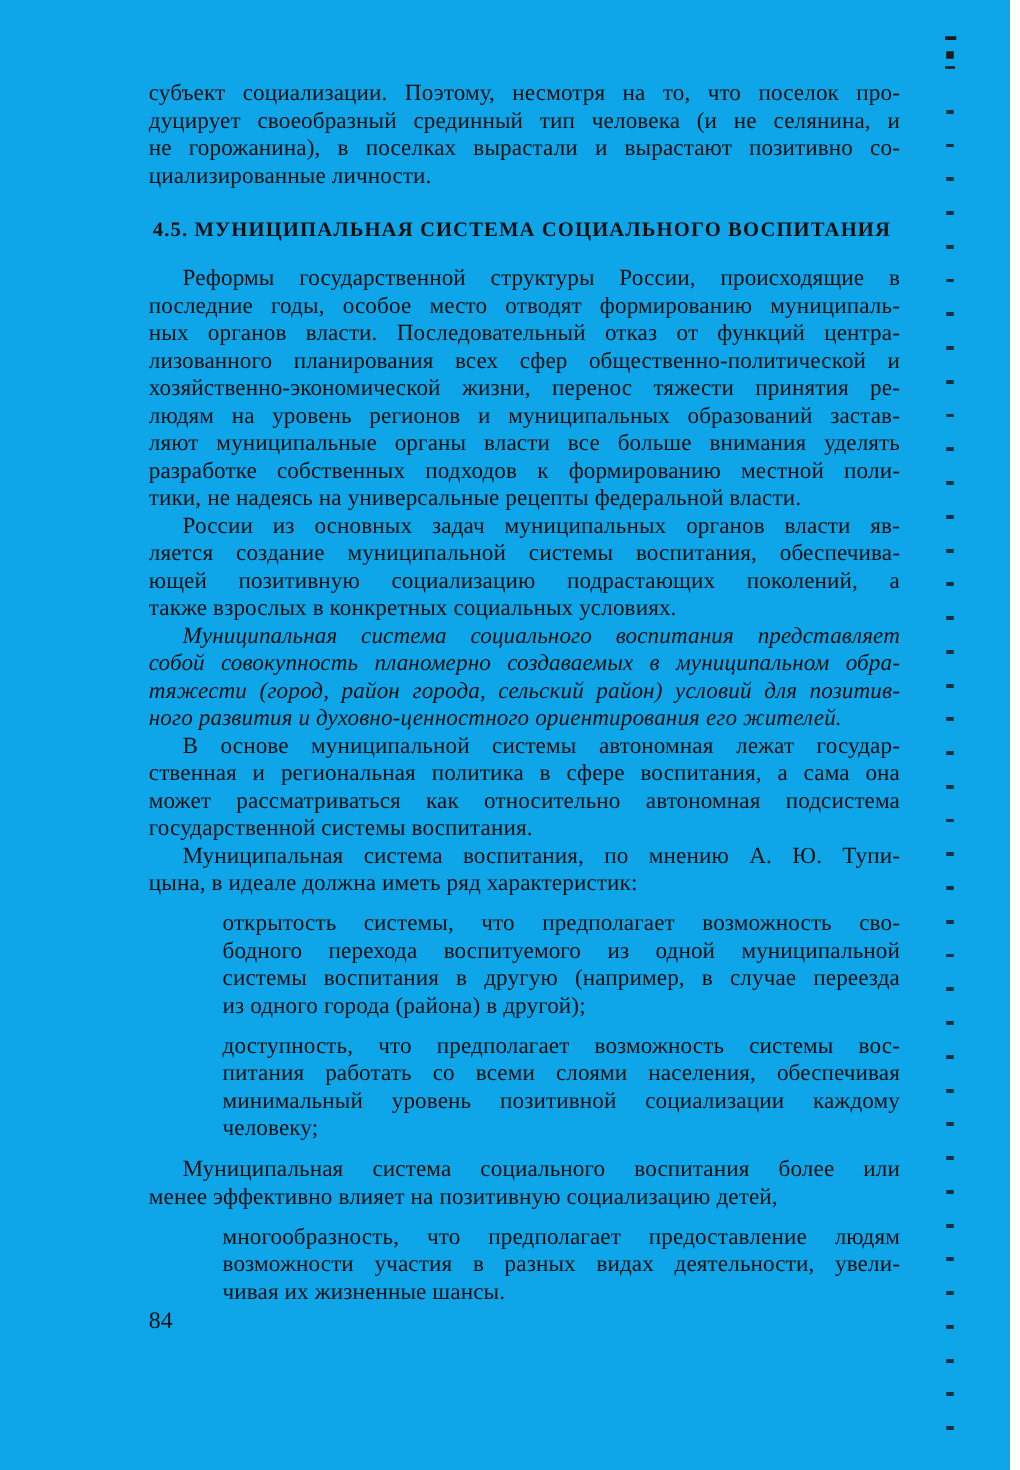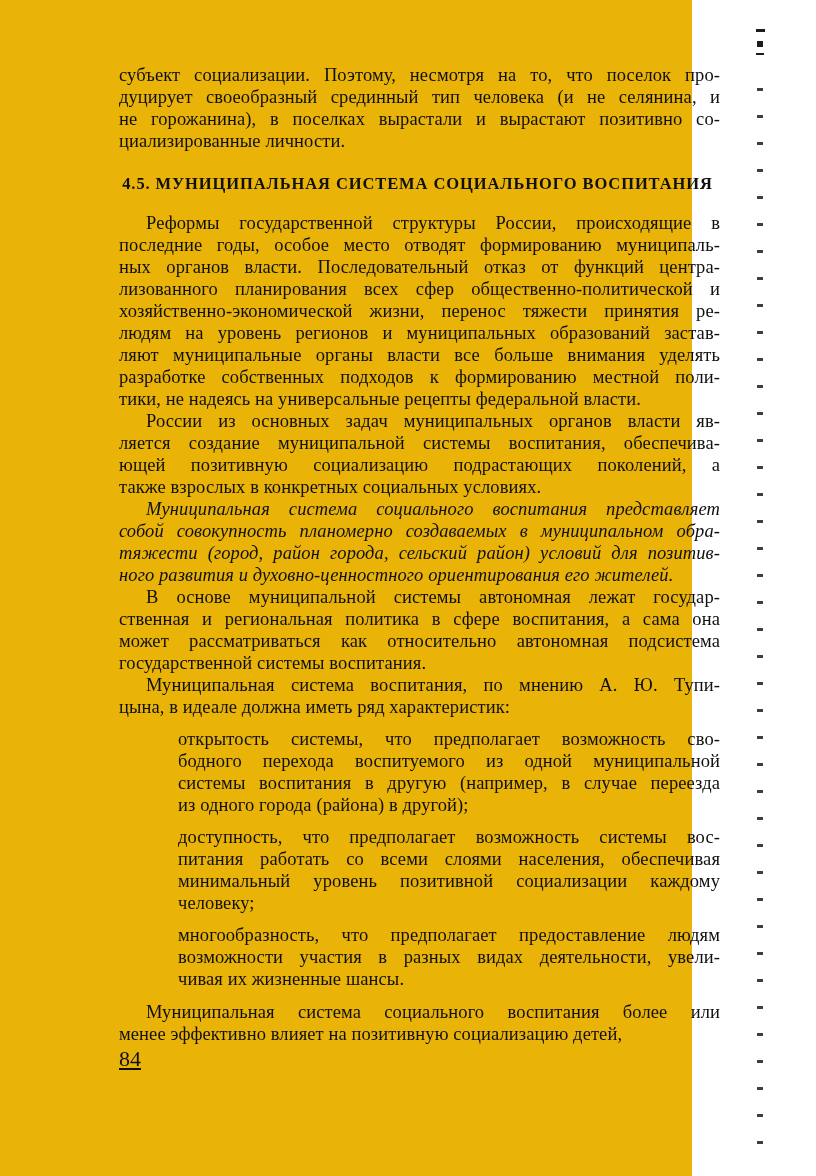--- a/index.html
+++ b/index.html
@@ -6,22 +6,22 @@
   html, body { margin: 0; padding: 0; }
   body {
     width: 816px; height: 1176px;
     background: #ffffff;
     font-family: "Liberation Serif", "DejaVu Serif", serif;
     position: relative;
     overflow: hidden;
   }
   .page {
     position: relative;
-    width: 692px; height: 1176px;
-    background: #eab308;
+    width: 808px; height: 1176px;
+    background: #0ea5e9;
   }
   .column {
     position: absolute;
     left: 119px; top: 64px;
     width: 601px;
     color: #101010;
   }
   .block { margin: 0; }
   .line {
     font-size: 18.5px;
@@ -45,23 +45,22 @@
     text-align: center;
     text-align-last: center;
   }
   
   .block.list { margin-left: 59px; margin-top: 10px; }
   .block.list .line { letter-spacing: 0.1px; }
   .block.list + .block.para { margin-top: 11px; }
   .page-number {
     position: absolute;
     left: 119px; top: 1046px;
-    font-size: 22px;
+    font-size: 19px;
     color: #101010;
-    text-decoration: underline;
   }
   
   .edge-strip {
     position: absolute;
     left: 757px; top: 88px;
     width: 6px; height: 1058px;
     background: repeating-linear-gradient(
       to bottom,
       #1c1c1c 0px, #1c1c1c 3px,
       transparent 3px, transparent 27px
@@ -125,28 +124,28 @@
         <div class="line">бодного перехода воспитуемого из одной муниципальной</div>
         <div class="line">системы воспитания в другую (например, в случае переезда</div>
         <div class="line last">из одного города (района) в другой);</div>
       </div>
       <div class="block list">
         <div class="line">доступность, что предполагает возможность системы вос-</div>
         <div class="line">питания работать со всеми слоями населения, обеспечивая</div>
         <div class="line">минимальный уровень позитивной социализации каждому</div>
         <div class="line last">человеку;</div>
       </div>
+      <div class="block para indent">
+        <div class="line">Муниципальная система социального воспитания более или</div>
+        <div class="line last">менее эффективно влияет на позитивную социализацию детей,</div>
+      </div>
       <div class="block list">
         <div class="line">многообразность, что предполагает предоставление людям</div>
         <div class="line">возможности участия в разных видах деятельности, увели-</div>
         <div class="line last">чивая их жизненные шансы.</div>
-      </div>
-      <div class="block para indent">
-        <div class="line">Муниципальная система социального воспитания более или</div>
-        <div class="line last">менее эффективно влияет на позитивную социализацию детей,</div>
       </div>
     </main>
 
   <div class="page-number">84</div>
 
   <div class="edge-strip"></div>
   <div class="edge-dot d1"></div>
   <div class="edge-dot d2"></div>
   <div class="edge-dot d3"></div>
 </div>

